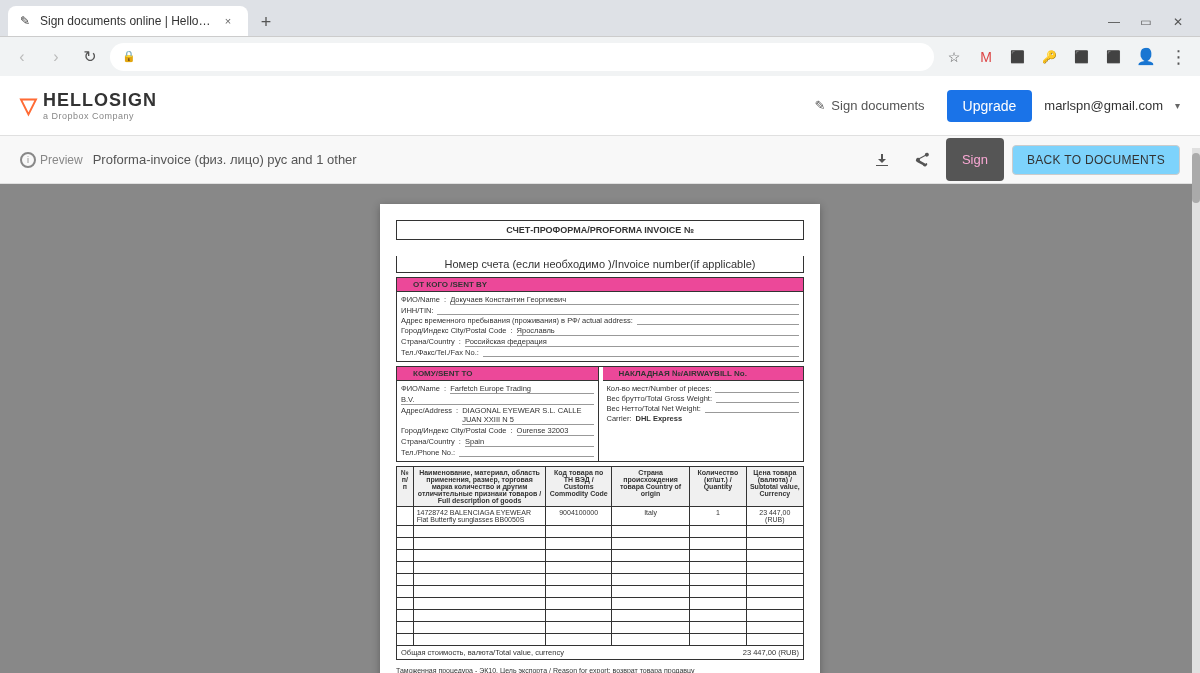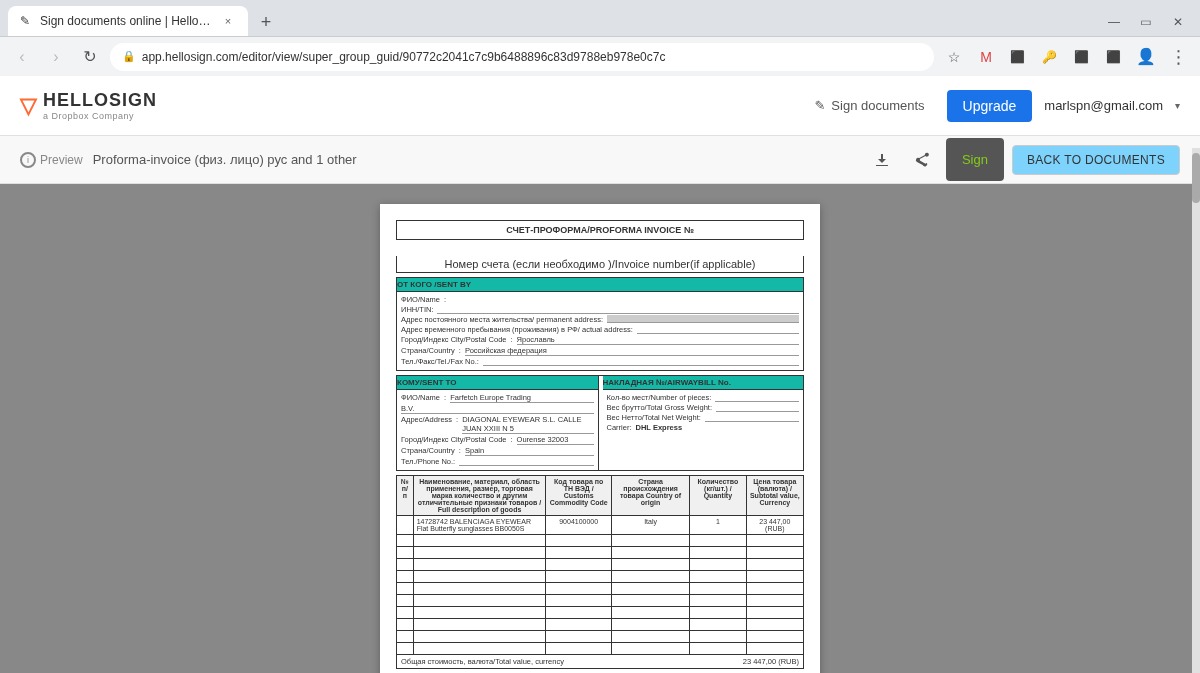--- a/index.html
+++ b/index.html
@@ -35,32 +35,32 @@
     .upgrade-btn { background: #1a73e8; color: white; border: none; border-radius: 4px; padding: 8px 16px; font-size: 14px; cursor: pointer; font-weight: 500; }
     .user-menu { display: flex; align-items: center; gap: 12px; color: #333; font-size: 13px; cursor: pointer; }
     .user-menu-arrow { font-size: 10px; color: #666; }
 
     
     .doc-toolbar { background: #f8f8f8; border-bottom: 1px solid #e0e0e0; display: flex; align-items: center; padding: 0 20px; height: 48px; gap: 10px; }
     .preview-indicator { display: flex; align-items: center; gap: 4px; color: #888; font-size: 12px; }
     .preview-icon { width: 16px; height: 16px; border-radius: 50%; border: 2px solid #888; display: flex; align-items: center; justify-content: center; font-size: 9px; color: #888; }
     .toolbar-actions { display: flex; align-items: center; gap: 8px; }
     .toolbar-icon-btn { width: 32px; height: 32px; display: flex; align-items: center; justify-content: center; cursor: pointer; color: #555; border-radius: 4px; }
-    .sign-btn { background: #555; color: #84cc16; border: none; border-radius: 4px; padding: 14px 16px; font-size: 13px; cursor: pointer; }
+    .sign-btn { background: #555; color: #f9a8d4; border: none; border-radius: 4px; padding: 14px 16px; font-size: 13px; cursor: pointer; }
     .back-btn { background: #7dd3fc; color: #333; border: 1px solid #ccc; border-radius: 4px; padding: 7px 14px; font-size: 12px; cursor: pointer; font-weight: 500; letter-spacing: 0.3px; }
 
     
     .doc-viewer { background: #888; min-height: 530px; display: flex; justify-content: center; padding: 20px; overflow-y: auto; }
     .doc-page { background: white; width: 440px; min-height: 500px; padding: 16px; font-size: 8px; box-shadow: 0 2px 8px rgba(0,0,0,0.3); position: relative; }
 
     
     .doc-header-title { text-align: center; font-weight: bold; font-size: 9px; border: 1px solid #333; padding: 4px; margin-bottom: 16px; }
     .doc-invoice-num { text-align: center; font-size: 11px; border-left: 1px solid #333; border-right: 1px solid #333; border-bottom: 1px solid #333; padding: 2px; margin-bottom: 4px; }
     .doc-section { border: 1px solid #333; margin-bottom: 4px; }
-    .doc-section-header { background: #14b8a6; font-weight: bold; font-size: 8px; padding: 2px 0; border-bottom: 1px solid #333; }
+    .doc-section-header { background: #ec4899; font-weight: bold; font-size: 8px; padding: 2px 16px; border-bottom: 1px solid #333; }
     .doc-section-body { padding: 3px 4px; }
     .doc-row { display: flex; gap: 4px; margin-bottom: 1px; font-size: 7.5px; }
     .doc-label { color: #333; white-space: nowrap; }
     .doc-value { color: #333; flex: 1; border-bottom: 1px solid #999; min-width: 60px; }
     .doc-two-col { display: flex; gap: 0; }
     .doc-col { flex: 1; }
     .doc-col-right { flex: 1; border-left: 1px solid #333; padding-left: 4px; }
     .doc-table { width: 100%; border-collapse: collapse; font-size: 7px; margin-top: 4px; }
     .doc-table th, .doc-table td { border: 1px solid #333; padding: 2px 3px; text-align: center; vertical-align: top; }
     .doc-table th { background: #f0f0f0; font-weight: bold; }
@@ -89,21 +89,20 @@
       <div class="nav-action" style="font-size:12px;">✕</div>
     </div>
   </div>
 
   <div class="nav-bar">
     <div class="nav-btn disabled">‹</div>
     <div class="nav-btn disabled">›</div>
     <div class="nav-btn">↻</div>
     <div class="address-bar">
       <span class="lock-icon">🔒</span>
-      <span class="address-text">app.hellosign.com/editor/view/super_group_guid/90772c2041c7c9b6488896c83d9788eb978e0c7c</span>
     </div>
     <div class="nav-actions">
       <div class="nav-action">☆</div>
       <div class="nav-action" style="color:#d44;">M</div>
       <div class="nav-action" style="font-size:12px;">⬛</div>
       <div class="nav-action" style="font-size:12px;">🔑</div>
       <div class="nav-action" style="font-size:12px;">⬛</div>
       <div class="nav-action" style="font-size:12px;">⬛</div>
       <div class="nav-action" style="font-size:16px;">👤</div>
       <div class="nav-action" style="font-size:18px; letter-spacing:-1px;">⋮</div>
@@ -159,28 +158,25 @@
     <div class="doc-page">
 
       <div class="doc-header-title">СЧЕТ-ПРОФОРМА/PROFORMA INVOICE №</div>
       <div class="doc-invoice-num">Номер счета (если необходимо )/Invoice number(if applicable)</div>
 
       <div class="doc-section">
         <div class="doc-section-header">ОТ КОГО /SENT BY</div>
         <div class="doc-section-body">
           <div class="doc-row">
             <span class="doc-label">ФИО/Name</span>:
+            <span class="doc-value">Докучаев Константин Георгиевич</span>
           </div>
           <div class="doc-row">
             <span class="doc-label">ИНН/TIN:</span>
             <span class="doc-value"></span>
-          </div>
-          <div class="doc-row">
-            <span class="doc-label">Адрес постоянного места жительства/ permanent  address:</span>
-            <span class="doc-value" style="background: #ccc; height: 8px; display:inline-block; width:80px;"></span>
           </div>
           <div class="doc-row">
             <span class="doc-label">Адрес временного пребывания (проживания) в РФ/ actual address:</span>
             <span class="doc-value"></span>
           </div>
           <div class="doc-row">
             <span class="doc-label">Город/Индекс City/Postal Code</span>:
             <span class="doc-value">Ярославль</span>
           </div>
           <div class="doc-row">

